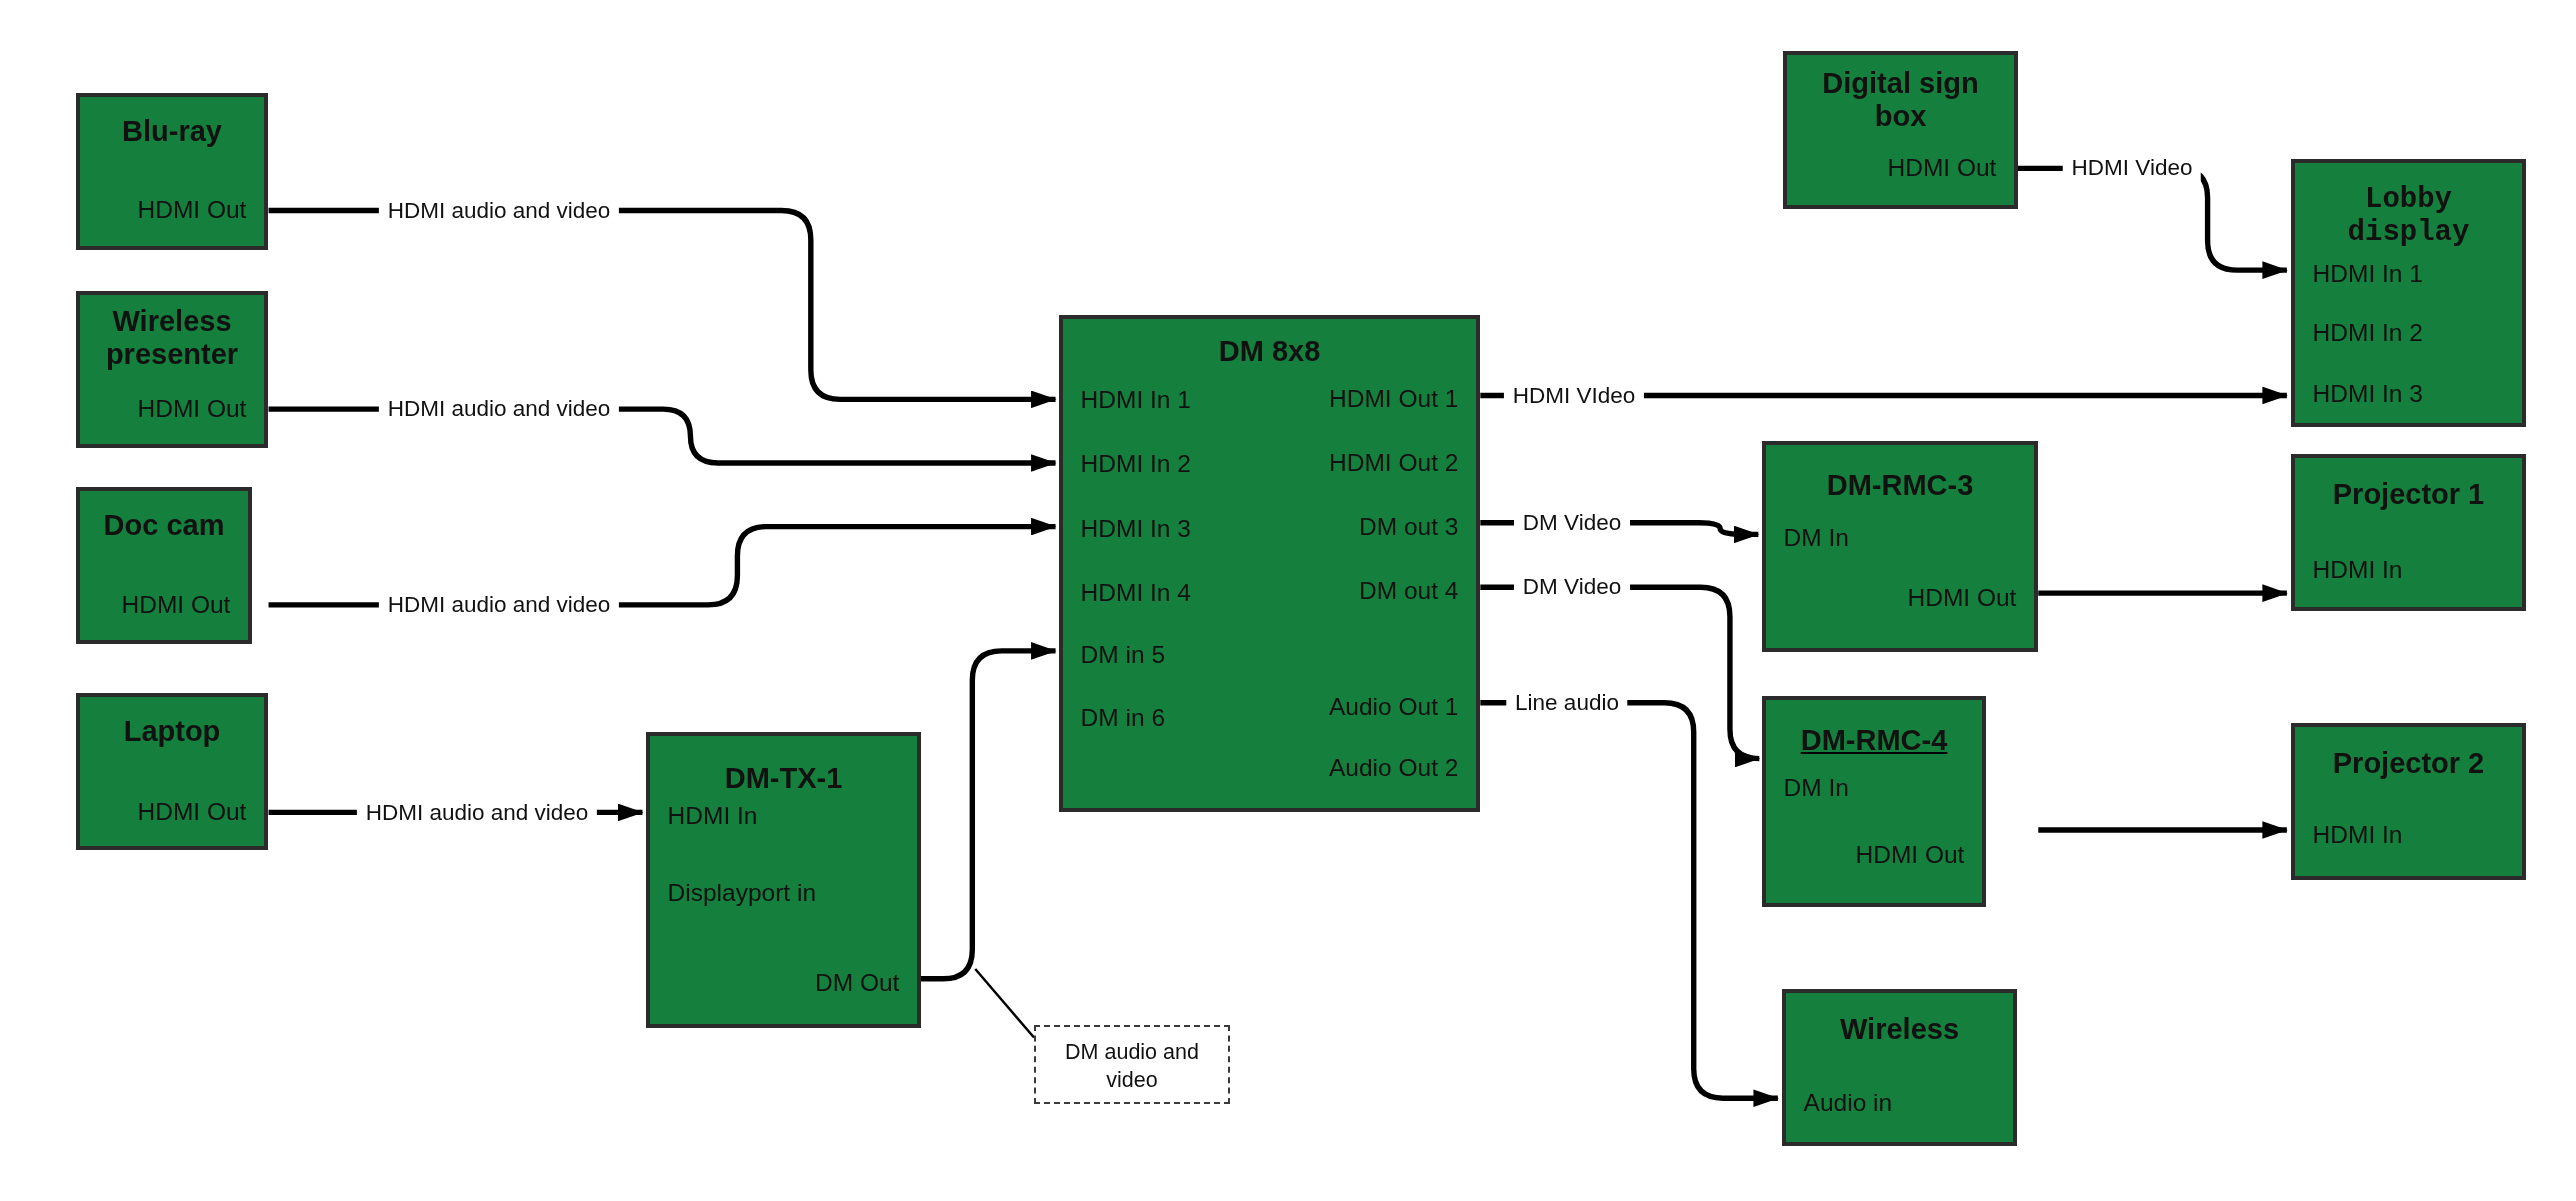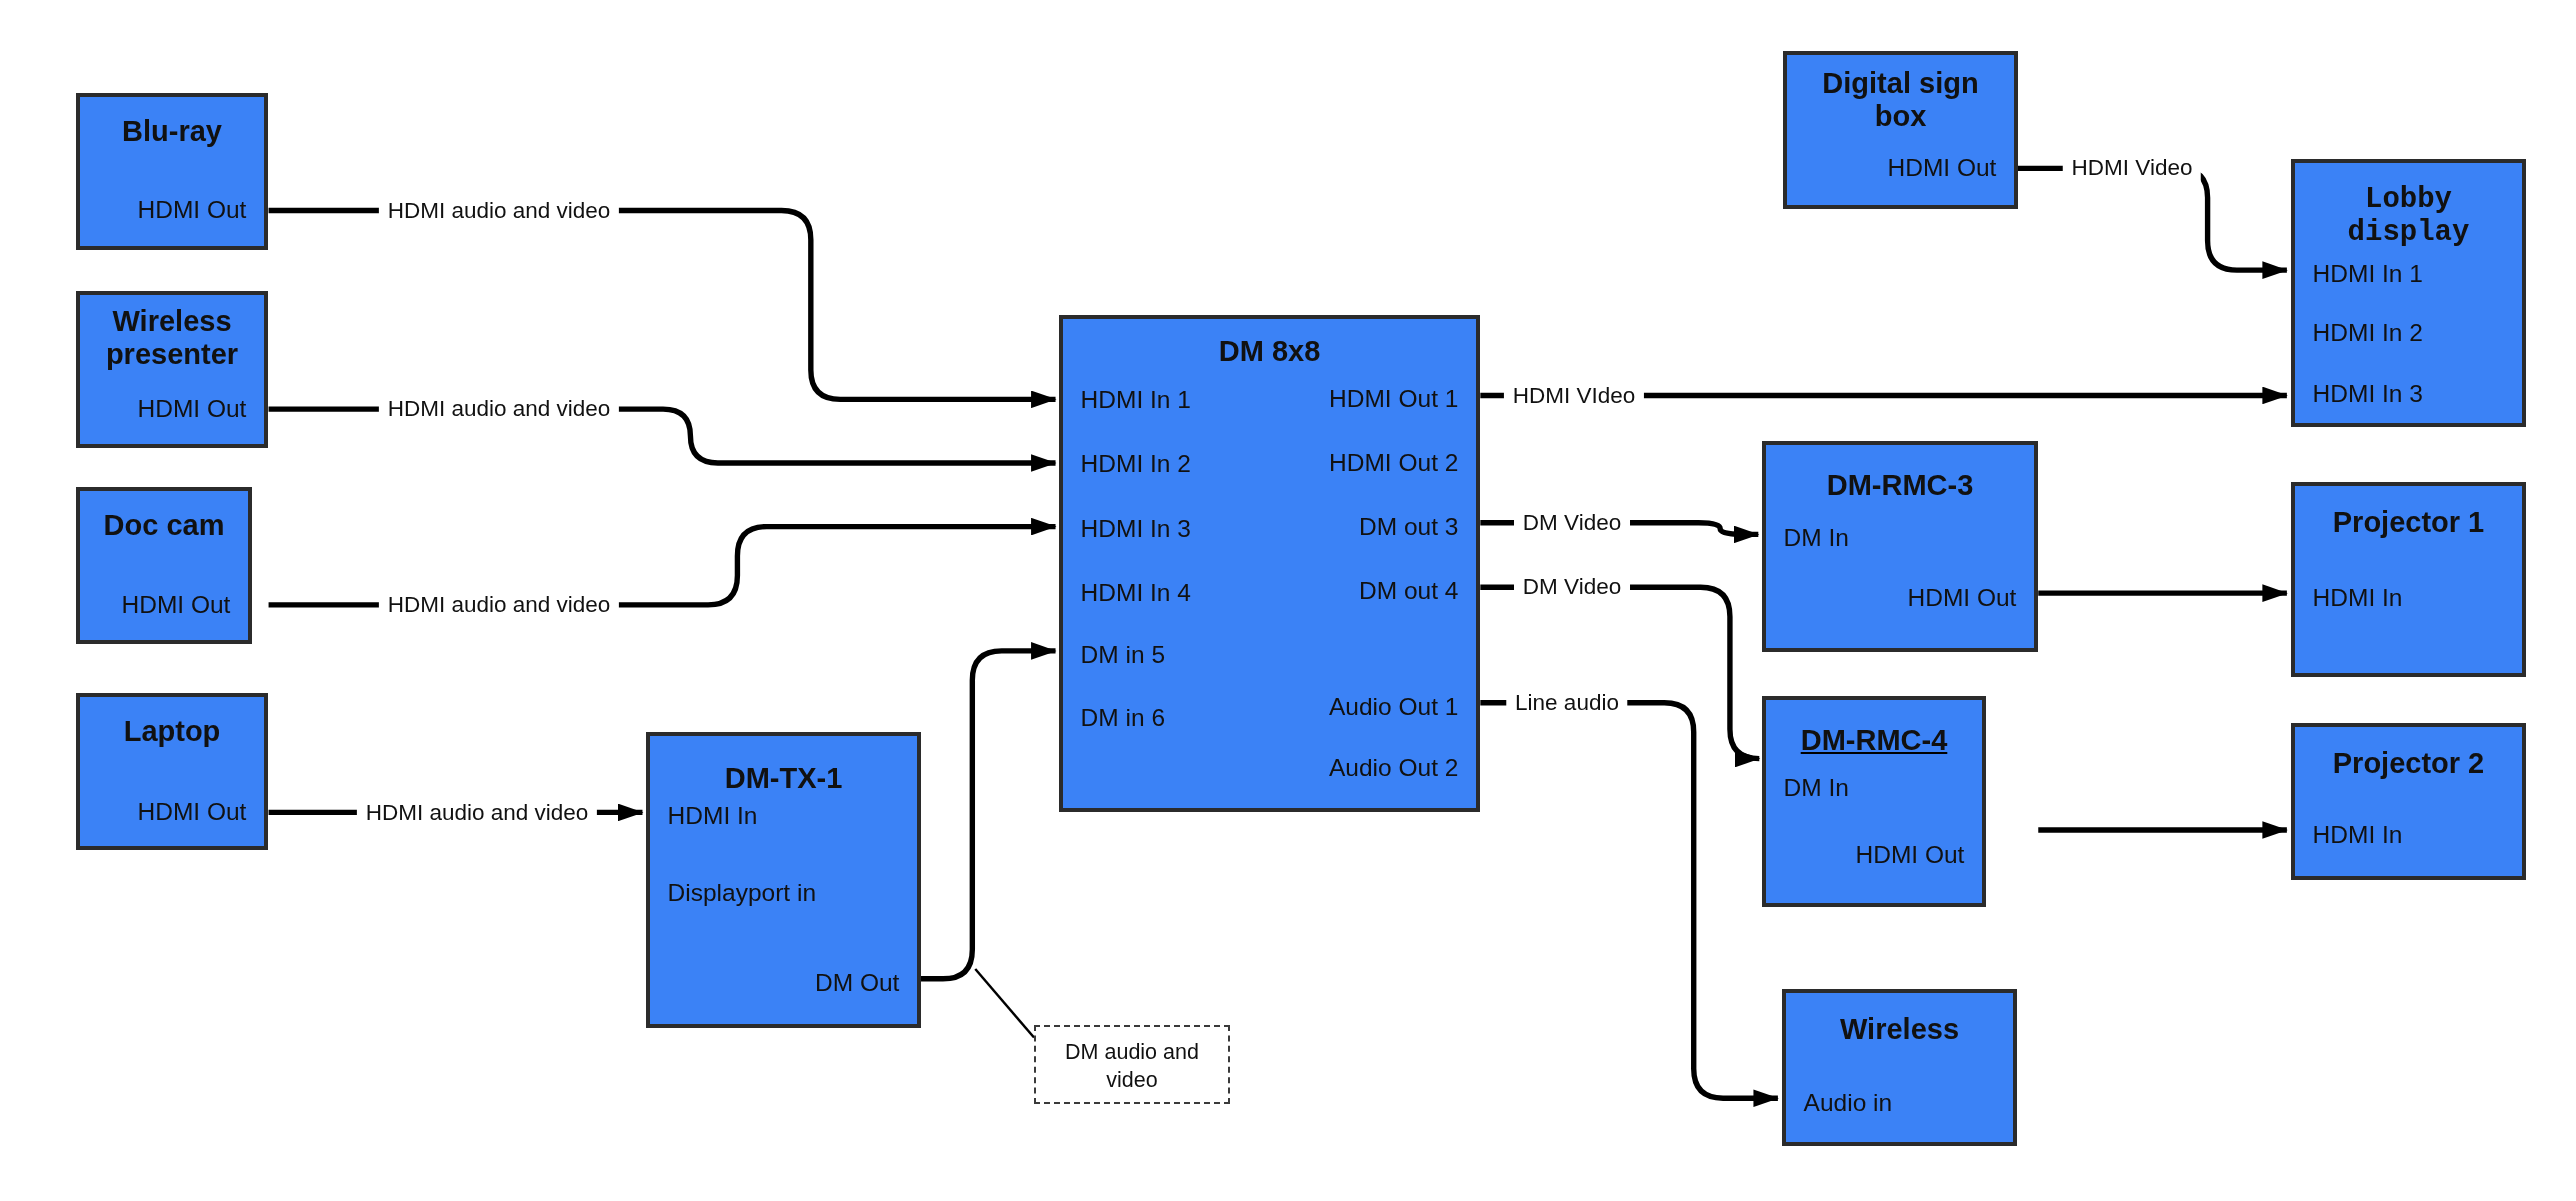--- a/index.html
+++ b/index.html
@@ -1,21 +1,21 @@
 <!DOCTYPE html>
 <html><head>
 <meta charset="utf-8">
 <style>
   html,body{margin:0;padding:0;background:#ffffff;}
   #canvas{
     position:relative;width:2576px;height:1201px;background:#ffffff;
     font-family:"Liberation Sans", sans-serif;overflow:hidden;
   }
   #wires{position:absolute;left:0;top:0;z-index:1;}
-  .node{position:absolute;background:#3b82f6;border:4.9px solid #2b2b2b;box-sizing:border-box;z-index:2;}
+  .node{position:absolute;background:#15803d;border:4.9px solid #2b2b2b;box-sizing:border-box;z-index:2;}
   .title{font-size:29px;font-weight:bold;color:#111111;text-align:center;line-height:1.15;}
   .port{position:absolute;font-size:24.5px;color:#111111;white-space:nowrap;transform:translateY(-50%);}
   .port.l{left:17.6px;}
   .port.r{right:17.6px;text-align:right;}
   .wire-label{
     position:absolute;z-index:3;transform:translate(-50%,-50%);
     background:#ffffff;font-size:22.5px;color:#111111;padding:2px 8.8px;white-space:nowrap;
   }
   .note{
     position:absolute;z-index:3;border:2px dashed #3a3a3a;background:#ffffff;
@@ -105,21 +105,21 @@
     <div class="port l" style="top:170px;">HDMI In 2</div>
     <div class="port l" style="top:231px;">HDMI In 3</div>
   </div>
 
   <div class="node" style="left:1762px;top:441px;width:276px;height:211px;">
     <div class="title" style="padding-top:23.5px;">DM-RMC-3</div>
     <div class="port l" style="top:93px;">DM In</div>
     <div class="port r" style="top:153px;">HDMI Out</div>
   </div>
 
-  <div class="node" style="left:2291px;top:482px;width:235px;height:195px;">
+  <div class="node" style="left:2291px;top:454px;width:235px;height:157px;">
     <div class="title" style="padding-top:19.6px;">Projector 1</div>
     <div class="port l" style="top:112px;">HDMI In</div>
   </div>
 
   <div class="node" style="left:1762px;top:696px;width:224px;height:211px;text-decoration:underline;">
     <div class="title" style="padding-top:23.5px;">DM-RMC-4</div>
     <div class="port l" style="top:88px;">DM In</div>
     <div class="port r" style="top:155px;">HDMI Out</div>
   </div>
 

